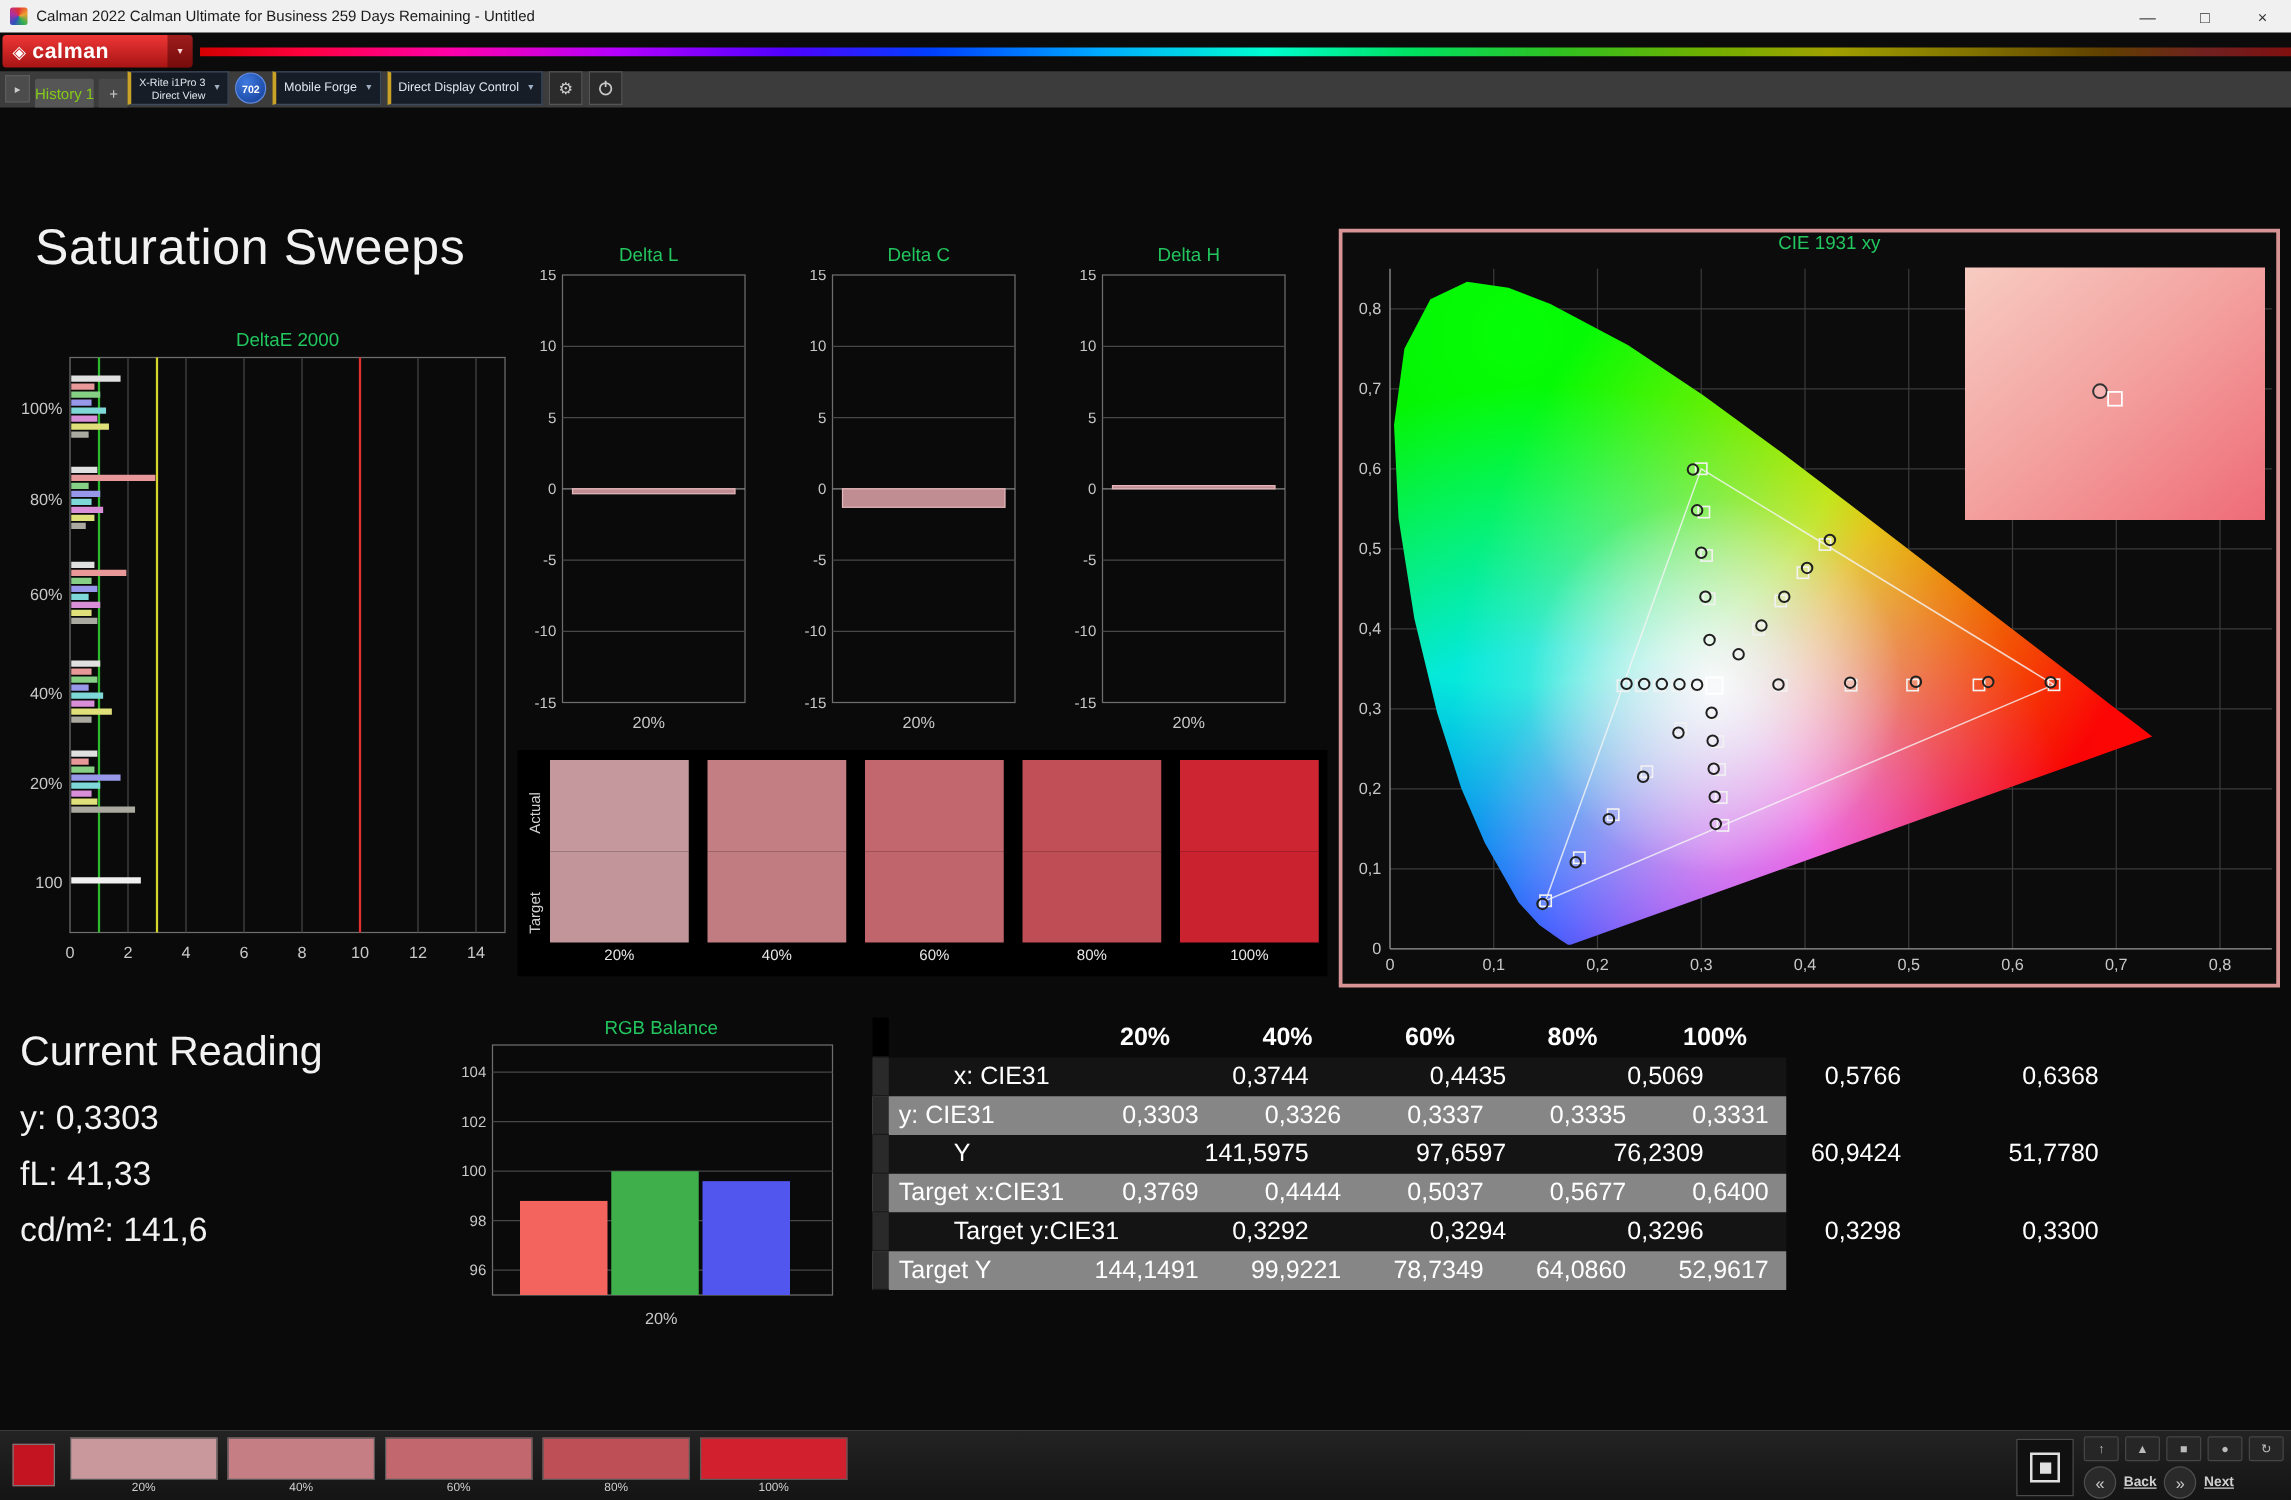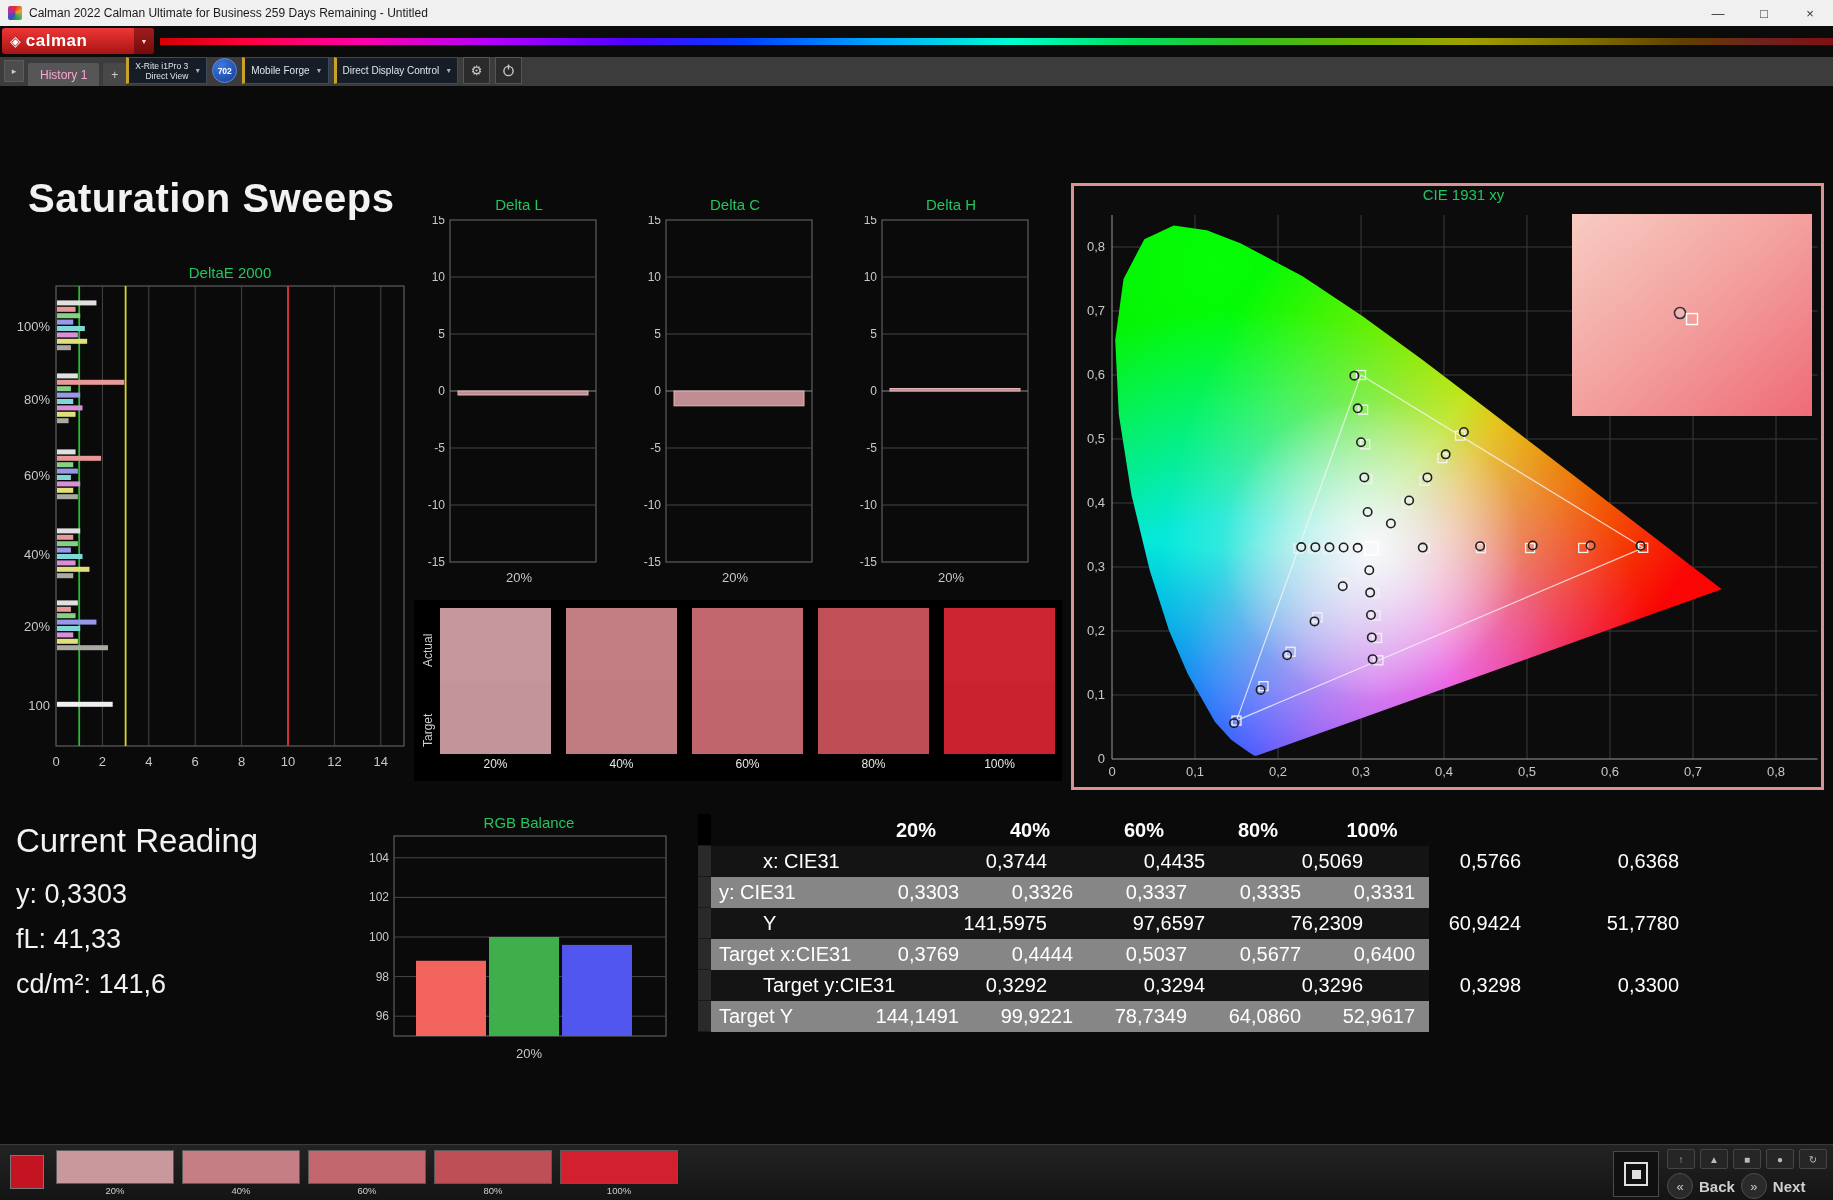--- a/index.html
+++ b/index.html
@@ -29,38 +29,38 @@
   .rainbow{position:absolute;left:160px;right:0;top:12px;height:7px;
      background:linear-gradient(90deg,#d40000 0%,#ff0040 5%,#ff00aa 12%,#b400ff 20%,#5000ff 28%,
      #0040ff 35%,#00aaff 43%,#00ffd0 51%,#00e060 58%,#30c020 65%,#70b000 72%,#a0a000 78%,
      #807000 85%,#604000 91%,#702020 96%,#801010 100%);}
 
   
   .tabbar{position:absolute;top:57px;left:0;right:0;height:29px;background:#3c3c3c;
           display:flex;align-items:flex-end;}
   .tab-arrow{width:18px;height:20px;margin:0 0 4px 4px;background:#4c4c4c;border:1px solid #5c5c5c;
              color:#ccc;font-size:9px;display:flex;align-items:center;justify-content:center;}
-  .tab{height:23px;display:flex;align-items:center;padding:0 12px;background:#565656;color:#f9a8d4;
+  .tab{height:23px;display:flex;align-items:center;padding:0 0;background:#565656;color:#84cc16;
        font-size:12px;margin-left:4px;border-radius:2px 2px 0 0;}
   .addtab{padding:0 8px;background:#484848;color:#ccc;}
   .tab-right{margin-left:auto;display:flex;align-items:center;gap:5px;margin:0 8px 2px 0;}
   .hw-btn{height:25px;background:#161d26;border:1px solid #3c4a5e;border-left:3px solid #c9a227;
           color:#dfe5ec;display:flex;align-items:center;padding:0 5px 0 6px;gap:6px;}
   .hw-lines{display:flex;flex-direction:column;line-height:10px;text-align:right;}
   .hw-lines div{font-size:8.5px;}
   .hw-single{font-size:10px;}
   .caret{font-size:7px;color:#9fb0c4;}
   .badge{width:23px;height:23px;border-radius:50%;color:#fff;font-size:8.5px;font-weight:bold;
          background:radial-gradient(circle at 35% 30%,#3f7ae0,#123c94);border:1px solid #5f8ae0;
          display:flex;align-items:center;justify-content:center;}
   .sq-btn{width:25px;height:25px;background:#2b2b2b;border:1px solid #555;color:#ccc;font-size:13px;
           display:flex;align-items:center;justify-content:center;}
 
   
-  .page-title{position:absolute;left:28px;top:176px;margin:0;font-size:40px;font-weight:700;
+  .page-title{position:absolute;left:28px;top:176px;margin:0;font-size:40px;font-weight:400;
               color:#f2f2f2;letter-spacing:.5px;}
   .chart-title{font-size:15px;color:#22c55e;text-align:center;height:20px;}
   .xlabel{font-size:13px;color:#c8c8c8;text-align:center;margin-top:2px;}
 
   #deltae-wrap{position:absolute;left:16px;top:264px;width:400px;}
   #deltae-wrap .chart-title{padding-left:28px;}
 
   #delta-charts{position:absolute;left:424px;top:196px;display:flex;gap:40px;}
   .dchart{width:176px;display:flex;flex-direction:column;}
   .dchart .chart-title,.dchart .xlabel{padding-left:14px;}
@@ -115,21 +115,21 @@
                display:flex;align-items:center;justify-content:center;}
   .pbsq{width:20px;height:20px;border:2px solid #e0e0e0;display:flex;align-items:center;justify-content:center;}
   .pbsq::after{content:"";width:9px;height:9px;background:#e0e0e0;}
   .transport-col{display:flex;flex-direction:column;gap:4px;}
   #icon-row{display:flex;gap:5px;justify-content:flex-end;}
   .mini-btn{width:26px;height:18px;background:#262626;border:1px solid #454545;border-radius:2px;
             color:#bbb;font-size:10px;display:flex;align-items:center;justify-content:center;}
   .nav-row{display:flex;align-items:center;gap:6px;}
   .circle-btn{width:24px;height:24px;border-radius:50%;background:#2a2a2a;border:1px solid #4d4d4d;
               color:#ccc;font-size:13px;display:flex;align-items:center;justify-content:center;}
-  .nav-label{font-size:15px;font-weight:bold;color:#cfcfcf;}
+  .nav-label{font-size:11px;font-weight:bold;color:#cfcfcf;text-decoration:underline;}
 </style>
 </head>
 <body>
 
 <div class="app">
 
   <div class="titlebar">
     <div class="app-icon"></div>
     <div class="title-text">Calman 2022 Calman Ultimate for Business 259 Days Remaining  - Untitled</div>
     <div class="win-controls">

